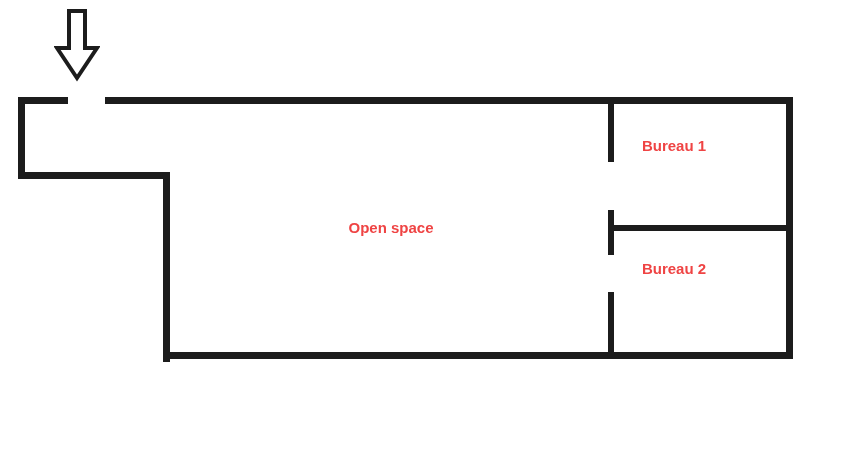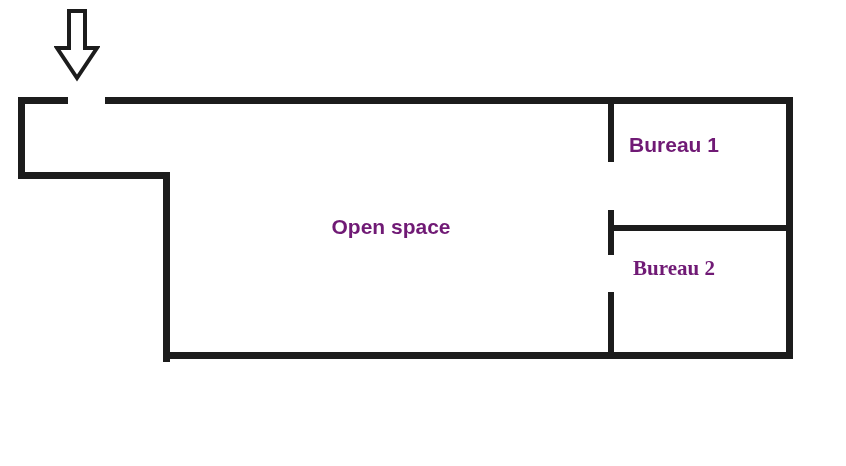--- a/index.html
+++ b/index.html
@@ -15,22 +15,22 @@
     background: #ffffff;
     overflow: hidden;
   }
   .wall {
     position: absolute;
     background: #1c1c1c;
   }
   .room-label {
     position: absolute;
     font-weight: bold;
-    font-size: 21px;
-    color: #701a75;
+    font-size: 15px;
+    color: #ef4444;
     white-space: nowrap;
     transform: translate(-50%, -50%);
   }
   .entrance-arrow {
     position: absolute;
     left: 54px;
     top: 8px;
     width: 46px;
     height: 74px;
   }
@@ -52,15 +52,15 @@
   <div class="wall" style="left:163px; top:352px; width:630px; height:7px;"></div>
   <div class="wall" style="left:786px; top:97px;  width:7px;   height:262px;"></div>
 
   <div class="wall" style="left:608px; top:100px; width:6px;  height:62px;"></div>
   <div class="wall" style="left:608px; top:210px; width:6px;  height:45px;"></div>
   <div class="wall" style="left:608px; top:292px; width:6px;  height:63px;"></div>
   <div class="wall" style="left:611px; top:225px; width:178px; height:6px;"></div>
 
   <div class="room-label" style="left:391px; top:227px;">Open space</div>
   <div class="room-label" style="left:674px; top:145px;">Bureau 1</div>
-  <div class="room-label" style="left:674px; top:268px;font-family:Liberation Serif, serif;">Bureau 2</div>
+  <div class="room-label" style="left:674px; top:268px;">Bureau 2</div>
 
 </div>
 
 </body></html>

